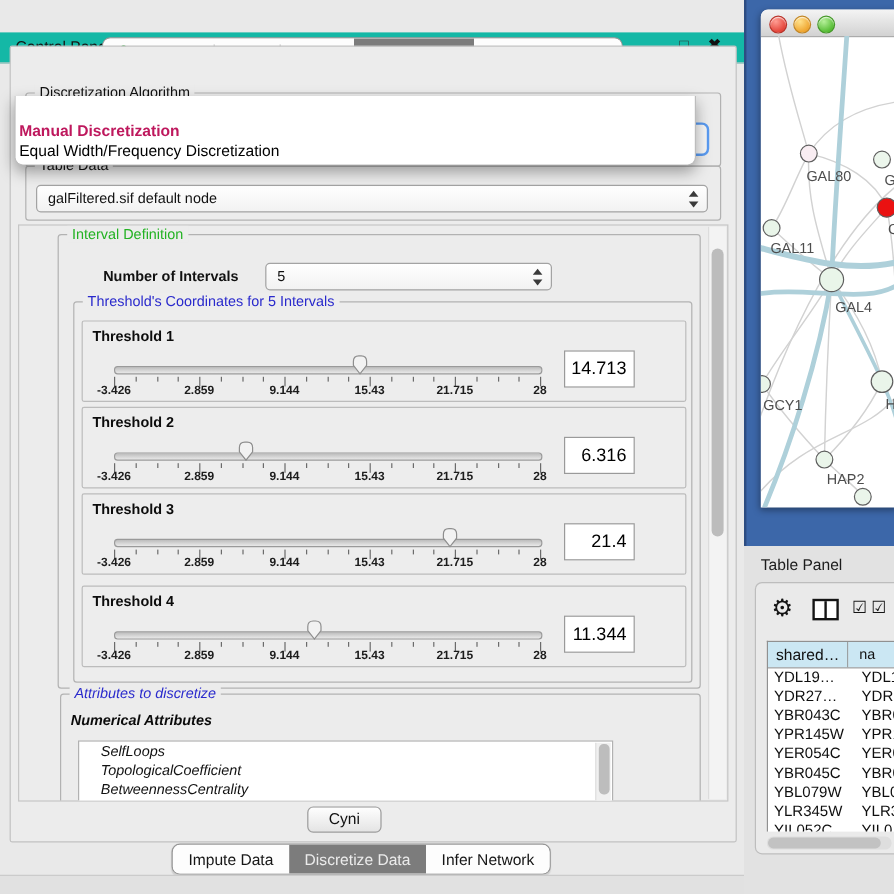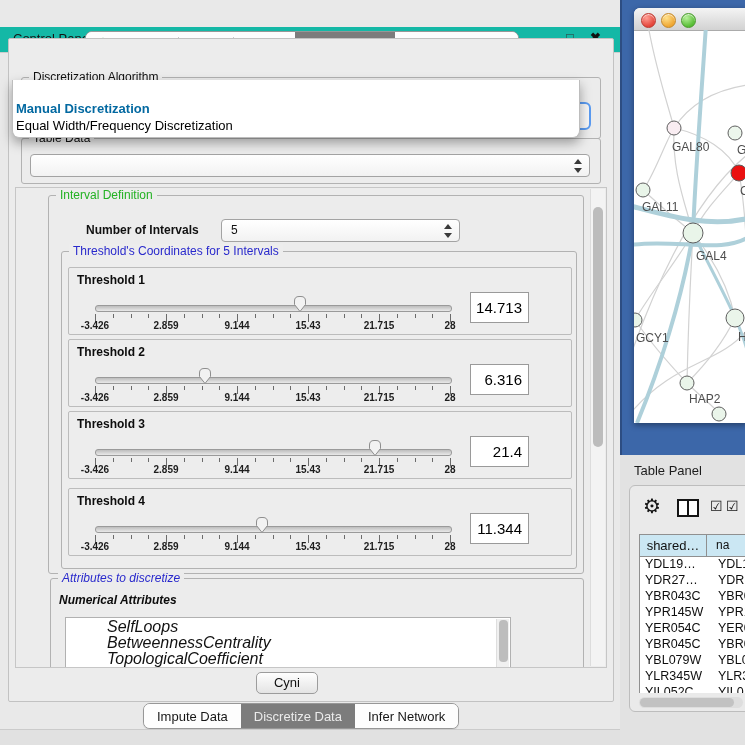--- a/index.html
+++ b/index.html
@@ -38,21 +38,21 @@
   .stepper{position:absolute;right:6px;top:4px;width:9px;height:14px;}
   .stepper i{position:absolute;left:0;width:0;height:0;border-left:4.5px solid transparent;border-right:4.5px solid transparent;}
   .stepper .up{top:0;border-bottom:5px solid #3a3a3a;}
   .stepper .dn{bottom:0;border-top:5px solid #3a3a3a;}
 
   
   #popup{position:absolute;left:12px;top:80px;width:566px;height:57px;background:#ffffff;
          border:1px solid #bdbdbd;border-top:none;border-radius:0 0 7px 7px;z-index:20;
          box-shadow:0 5px 12px rgba(0,0,0,.35);}
   #popup .hint{position:absolute;left:0;right:0;top:4px;text-align:center;font-size:13px;color:#b9b9b9;}
-  #popup .opt1{position:absolute;left:3px;top:21px;font-size:13px;font-weight:bold;color:#0369a1;}
+  #popup .opt1{position:absolute;left:3px;top:21px;font-size:13px;font-weight:bold;color:#be185d;}
   #popup .opt2{position:absolute;left:3px;top:38px;font-size:13px;color:#000;}
   #combo-frag{position:absolute;left:545px;top:102px;width:42px;height:24px;background:#f7f7f7;
               border:2px solid #5a9bf1;border-radius:6px;z-index:10;}
 
   
   #scrollpane{position:absolute;left:6px;top:148px;width:590px;height:479px;border:1px solid #c6c6c6;
               background:#ececec;overflow:hidden;}
   #sp-vsb{position:absolute;right:1px;top:1px;bottom:1px;width:14px;background:#f3f3f3;border-left:1px solid #dcdcdc;}
   #sp-thumb{position:absolute;left:2px;top:18px;width:10px;height:240px;background:#bcbcbc;border-radius:5px;}
 
@@ -65,21 +65,21 @@
   .th-ticks{position:absolute;left:26px;top:46px;width:355px;height:9px;}
   .th-ticks i{position:absolute;top:0;width:1px;background:#6b6b6b;}
   .th-scale span{position:absolute;top:52px;transform:translateX(-50%);font-size:10px;font-weight:bold;color:#1d1d1d;}
   .th-valbox{position:absolute;left:401px;top:24px;width:51px;height:29px;background:#ffffff;
              border:1px solid #9a9a9a;font-size:15px;text-align:right;line-height:29px;padding-right:6px;
              box-sizing:content-box;color:#000;}
 
   
   #attr-label{position:absolute;left:8px;top:14px;font-size:12px;font-weight:bold;color:#0b0b0b;}
   #attr-list{position:absolute;left:14px;top:38px;width:444px;height:70px;background:#ffffff;border:1px solid #b1b1b1;}
-  .attr-item{padding-left:18px;font-size:16px;line-height:15px;padding-top:1px;color:#111;margin-left:23px;}
+  .attr-item{padding-left:18px;font-size:12px;line-height:15px;padding-top:1px;color:#111;}
   #attr-vsb{position:absolute;right:1px;top:1px;bottom:1px;width:12px;background:#f0f0f0;border-left:1px solid #dedede;}
   #attr-thumb{position:absolute;left:1.5px;top:1px;width:9px;height:42px;background:#bdbdbd;border-radius:4px;}
 
   #apply-btn{position:absolute;left:247px;top:633px;width:60px;height:20px;background:linear-gradient(#fefefe,#e4e4e4);
              border:1px solid #9c9c9c;border-radius:5px;font-size:13px;text-align:center;line-height:20px;color:#111;}
 
   #cp-strip{position:absolute;left:0;top:729px;width:620px;height:16px;background:#e1e1e1;border-top:1px solid #cbcbcb;}
 
   
   #net-area{position:absolute;left:620px;top:0;width:125px;height:455px;background:#3c67a9;border-left:2px solid #2d4d82;}
@@ -155,20 +155,21 @@
 
     <div id="cp-body">
 
       <div class="group" style="left:12px;top:38px;width:578px;height:60px;">
         <span class="gtitle">Discretization Algorithm</span>
       </div>
 
       <div class="group" style="left:12px;top:99px;width:578px;height:44px;">
         <span class="gtitle">Table Data</span>
         <div class="combo" style="left:8px;top:15px;width:558px;height:21px;">
+          <span class="val">galFiltered.sif default node</span>
           <span class="stepper">
               <i class="up"></i>
               <i class="dn"></i>
             </span>
         </div>
       </div>
 
       <div id="scrollpane">
 
         <div class="group" style="left:32px;top:7px;width:534px;height:377px;">
@@ -344,22 +345,22 @@
               </div>
           </div>
         </div>
 
         <div class="group" style="left:34px;top:390px;width:532px;height:120px;font-style:italic;">
           <span class="gtitle blue">Attributes to discretize</span>
           <span id="attr-label">Numerical Attributes</span>
           <div id="attr-list">
 
           <div class="attr-item">SelfLoops</div>
+              <div class="attr-item">TopologicalCoefficient</div>
               <div class="attr-item">BetweennessCentrality</div>
-              <div class="attr-item">TopologicalCoefficient</div>
               <div id="attr-vsb">
                 <i id="attr-thumb"></i>
               </div>
             </div>
         </div>
 
         <div id="sp-vsb">
           <i id="sp-thumb"></i>
         </div>
       </div>

